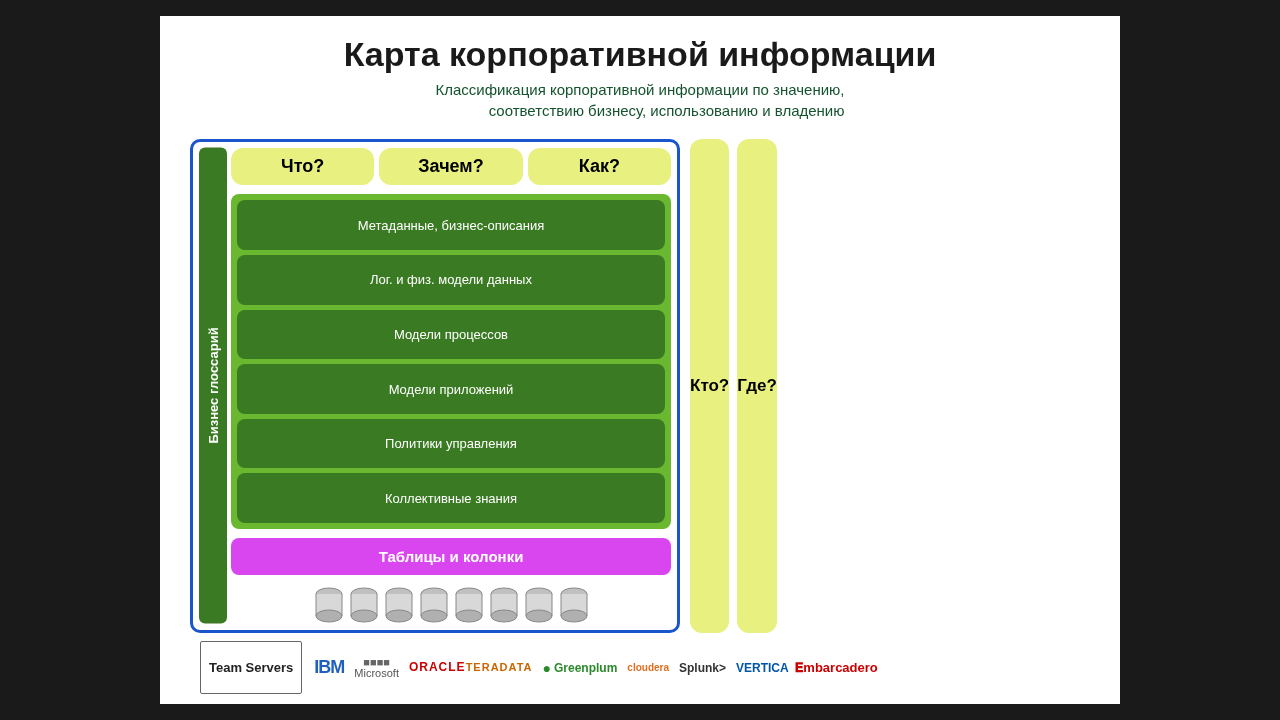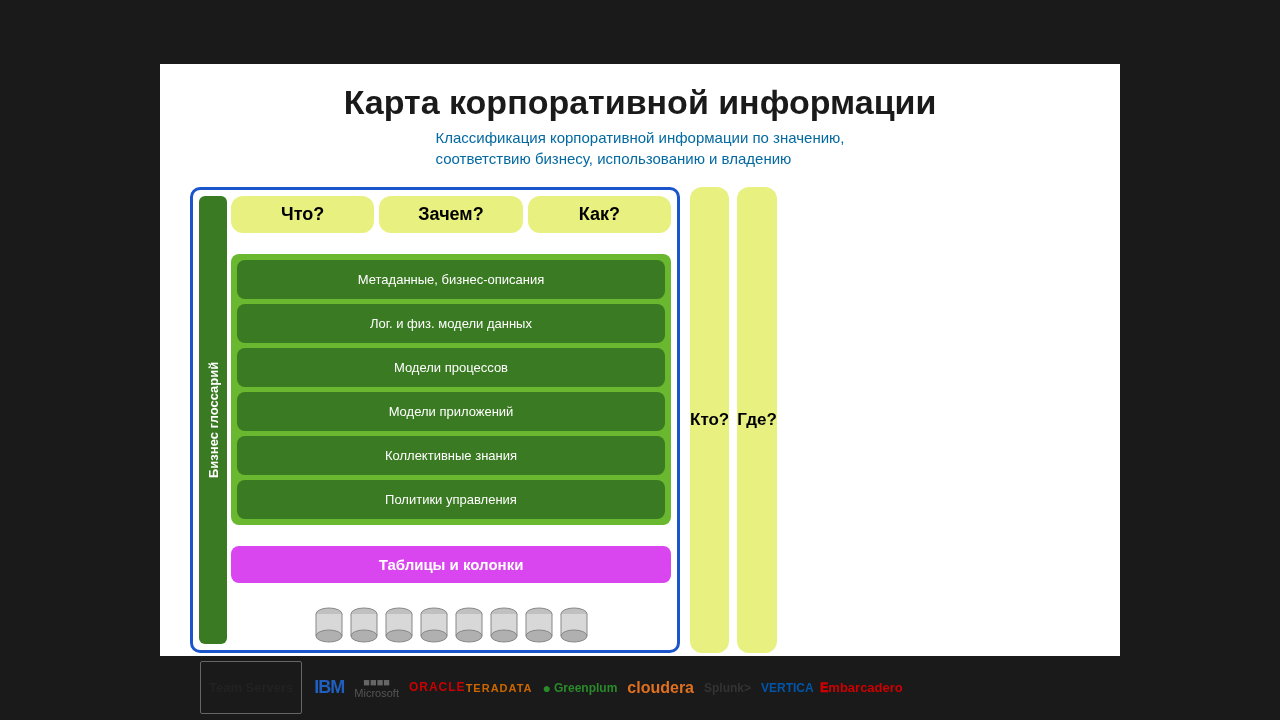--- a/index.html
+++ b/index.html
@@ -8,80 +8,80 @@
       height: 720px;
       background: #1a1a1a;
       display: flex;
       align-items: center;
       justify-content: center;
       font-family: Arial, sans-serif;
       overflow: hidden;
     }
     .slide {
       width: 960px;
-      height: 592px;
+      height: 688px;
       background: #ffffff;
       position: relative;
       display: flex;
       flex-direction: column;
       align-items: center;
       padding: 20px 30px 10px 30px;
     }
     .title {
       font-size: 34px;
       font-weight: 900;
       color: #1a1a1a;
       text-align: center;
       margin-bottom: 6px;
       line-height: 1.1;
     }
     .subtitle {
       font-size: 15px;
-      color: #0369a1;
-      text-align: left;
+      color: #14532d;
+      text-align: right;
       margin-bottom: 14px;
       line-height: 1.4;
     }
   </style>
 </head>
 <body>
 
 <div class="slide">
   <div class="title">Карта корпоративной информации</div>
   <div class="subtitle">Классификация корпоративной информации по значению,<br>соответствию бизнесу, использованию и владению</div>
 
   <div style="display:flex; flex-direction:row; width:100%; flex:1; gap:0; margin-top:4px;">
 
     <div style="border:3px solid #1a55cc; border-radius:10px; padding:6px; display:flex; flex-direction:row; gap:4px; width:490px; flex-shrink:0;">
 
       <div style="background:#3a7a22; color:#fff; writing-mode:vertical-rl; transform:rotate(180deg); font-size:13px; font-weight:bold; border-radius:6px; width:28px; display:flex; align-items:center; justify-content:center; padding:6px 3px; flex-shrink:0;">Бизнес глоссарий</div>
 
-      <div style="display:flex; flex-direction:column; flex:1; gap:21px;">
+      <div style="display:flex; flex-direction:column; flex:1; gap:9px;">
 
         <div style="display:flex; flex-direction:row; gap:5px;">
           <div style="background:#e8f080; border-radius:12px; text-align:center; font-size:18px; font-weight:bold; padding:8px 4px; flex:1;">Что?</div>
           <div style="background:#e8f080; border-radius:12px; text-align:center; font-size:18px; font-weight:bold; padding:8px 4px; flex:1;">Зачем?</div>
           <div style="background:#e8f080; border-radius:12px; text-align:center; font-size:18px; font-weight:bold; padding:8px 4px; flex:1;">Как?</div>
         </div>
 
         <div style="background:#6ab830; border-radius:8px; padding:6px; display:flex; flex-direction:column; gap:5px; flex:1;">
 
           <div style="display:flex; flex-direction:column; gap:5px; flex:1;">
             <div style="background:#3a7a22; border-radius:8px; color:#fff; font-size:13px; text-align:center; padding:12px 6px; flex:1; display:flex; align-items:center; justify-content:center;">Метаданные, бизнес-описания</div>
             <div style="background:#3a7a22; border-radius:8px; color:#fff; font-size:13px; text-align:center; padding:12px 6px; flex:1; display:flex; align-items:center; justify-content:center;">Лог. и физ. модели данных</div>
           </div>
 
           <div style="display:flex; flex-direction:column; gap:5px; flex:1;">
             <div style="background:#3a7a22; border-radius:8px; color:#fff; font-size:13px; text-align:center; padding:12px 6px; flex:1; display:flex; align-items:center; justify-content:center;">Модели процессов</div>
             <div style="background:#3a7a22; border-radius:8px; color:#fff; font-size:13px; text-align:center; padding:12px 6px; flex:1; display:flex; align-items:center; justify-content:center;">Модели приложений</div>
           </div>
 
           <div style="display:flex; flex-direction:column; gap:5px; flex:1;">
+            <div style="background:#3a7a22; border-radius:8px; color:#fff; font-size:13px; text-align:center; padding:12px 6px; flex:1; display:flex; align-items:center; justify-content:center;">Политики управления</div>
             <div style="background:#3a7a22; border-radius:8px; color:#fff; font-size:13px; text-align:center; padding:12px 6px; flex:1; display:flex; align-items:center; justify-content:center;">Коллективные знания</div>
-            <div style="background:#3a7a22; border-radius:8px; color:#fff; font-size:13px; text-align:center; padding:12px 6px; flex:1; display:flex; align-items:center; justify-content:center;">Политики управления</div>
           </div>
         </div>
 
         <div style="background:#d946ef; border-radius:8px; color:#fff; font-size:15px; font-weight:bold; text-align:center; padding:10px;">Таблицы и колонки</div>
 
         <div style="display:flex; flex-direction:row; justify-content:center; gap:5px; margin-top:2px;">
 
           <svg width="30" height="38" viewBox="0 0 30 38">
             <ellipse cx="15" cy="8" rx="13" ry="6" fill="#c0c0c0" stroke="#888" stroke-width="1"></ellipse>
             <rect x="2" y="8" width="26" height="22" fill="#d8d8d8" stroke="none"></rect>
@@ -160,21 +160,21 @@
       </div>
       <div style="display:flex; align-items:center; line-height:1.1;">
         <span style="font-size:12px; font-weight:bold; color:#cc0000; letter-spacing:1px;">ORACLE</span>
         <span style="font-size:11px; font-weight:bold; color:#cc6600; letter-spacing:1px;">TERADATA</span>
       </div>
       <div style="display:flex; align-items:center; gap:3px;">
         <span style="color:#2a8a2a; font-size:14px;">●</span>
         <span style="font-size:12px; color:#2a8a2a; font-weight:bold;">Greenplum</span>
       </div>
       <div style="display:flex; flex-direction:column; align-items:center; line-height:1.1;">
-        <span style="font-size:16px; color:#e07020; font-weight:bold;">cloudera</span>
+        <span style="font-size:10px; color:#e07020; font-weight:bold;">cloudera</span>
       </div>
       <span style="font-size:12px; font-weight:bold; color:#333;">Splunk&gt;</span>
       <div style="display:flex; align-items:center; gap:2px;">
         <span style="font-size:12px; font-weight:bold; color:#0055aa; text-transform:uppercase;">VERTICA</span>
         <span style="font-size:13px; font-weight:900; color:#cc0000; margin-left:4px;">𝐄mbarcadero</span>
       </div>
     </div>
   </div>
 </div>
 

